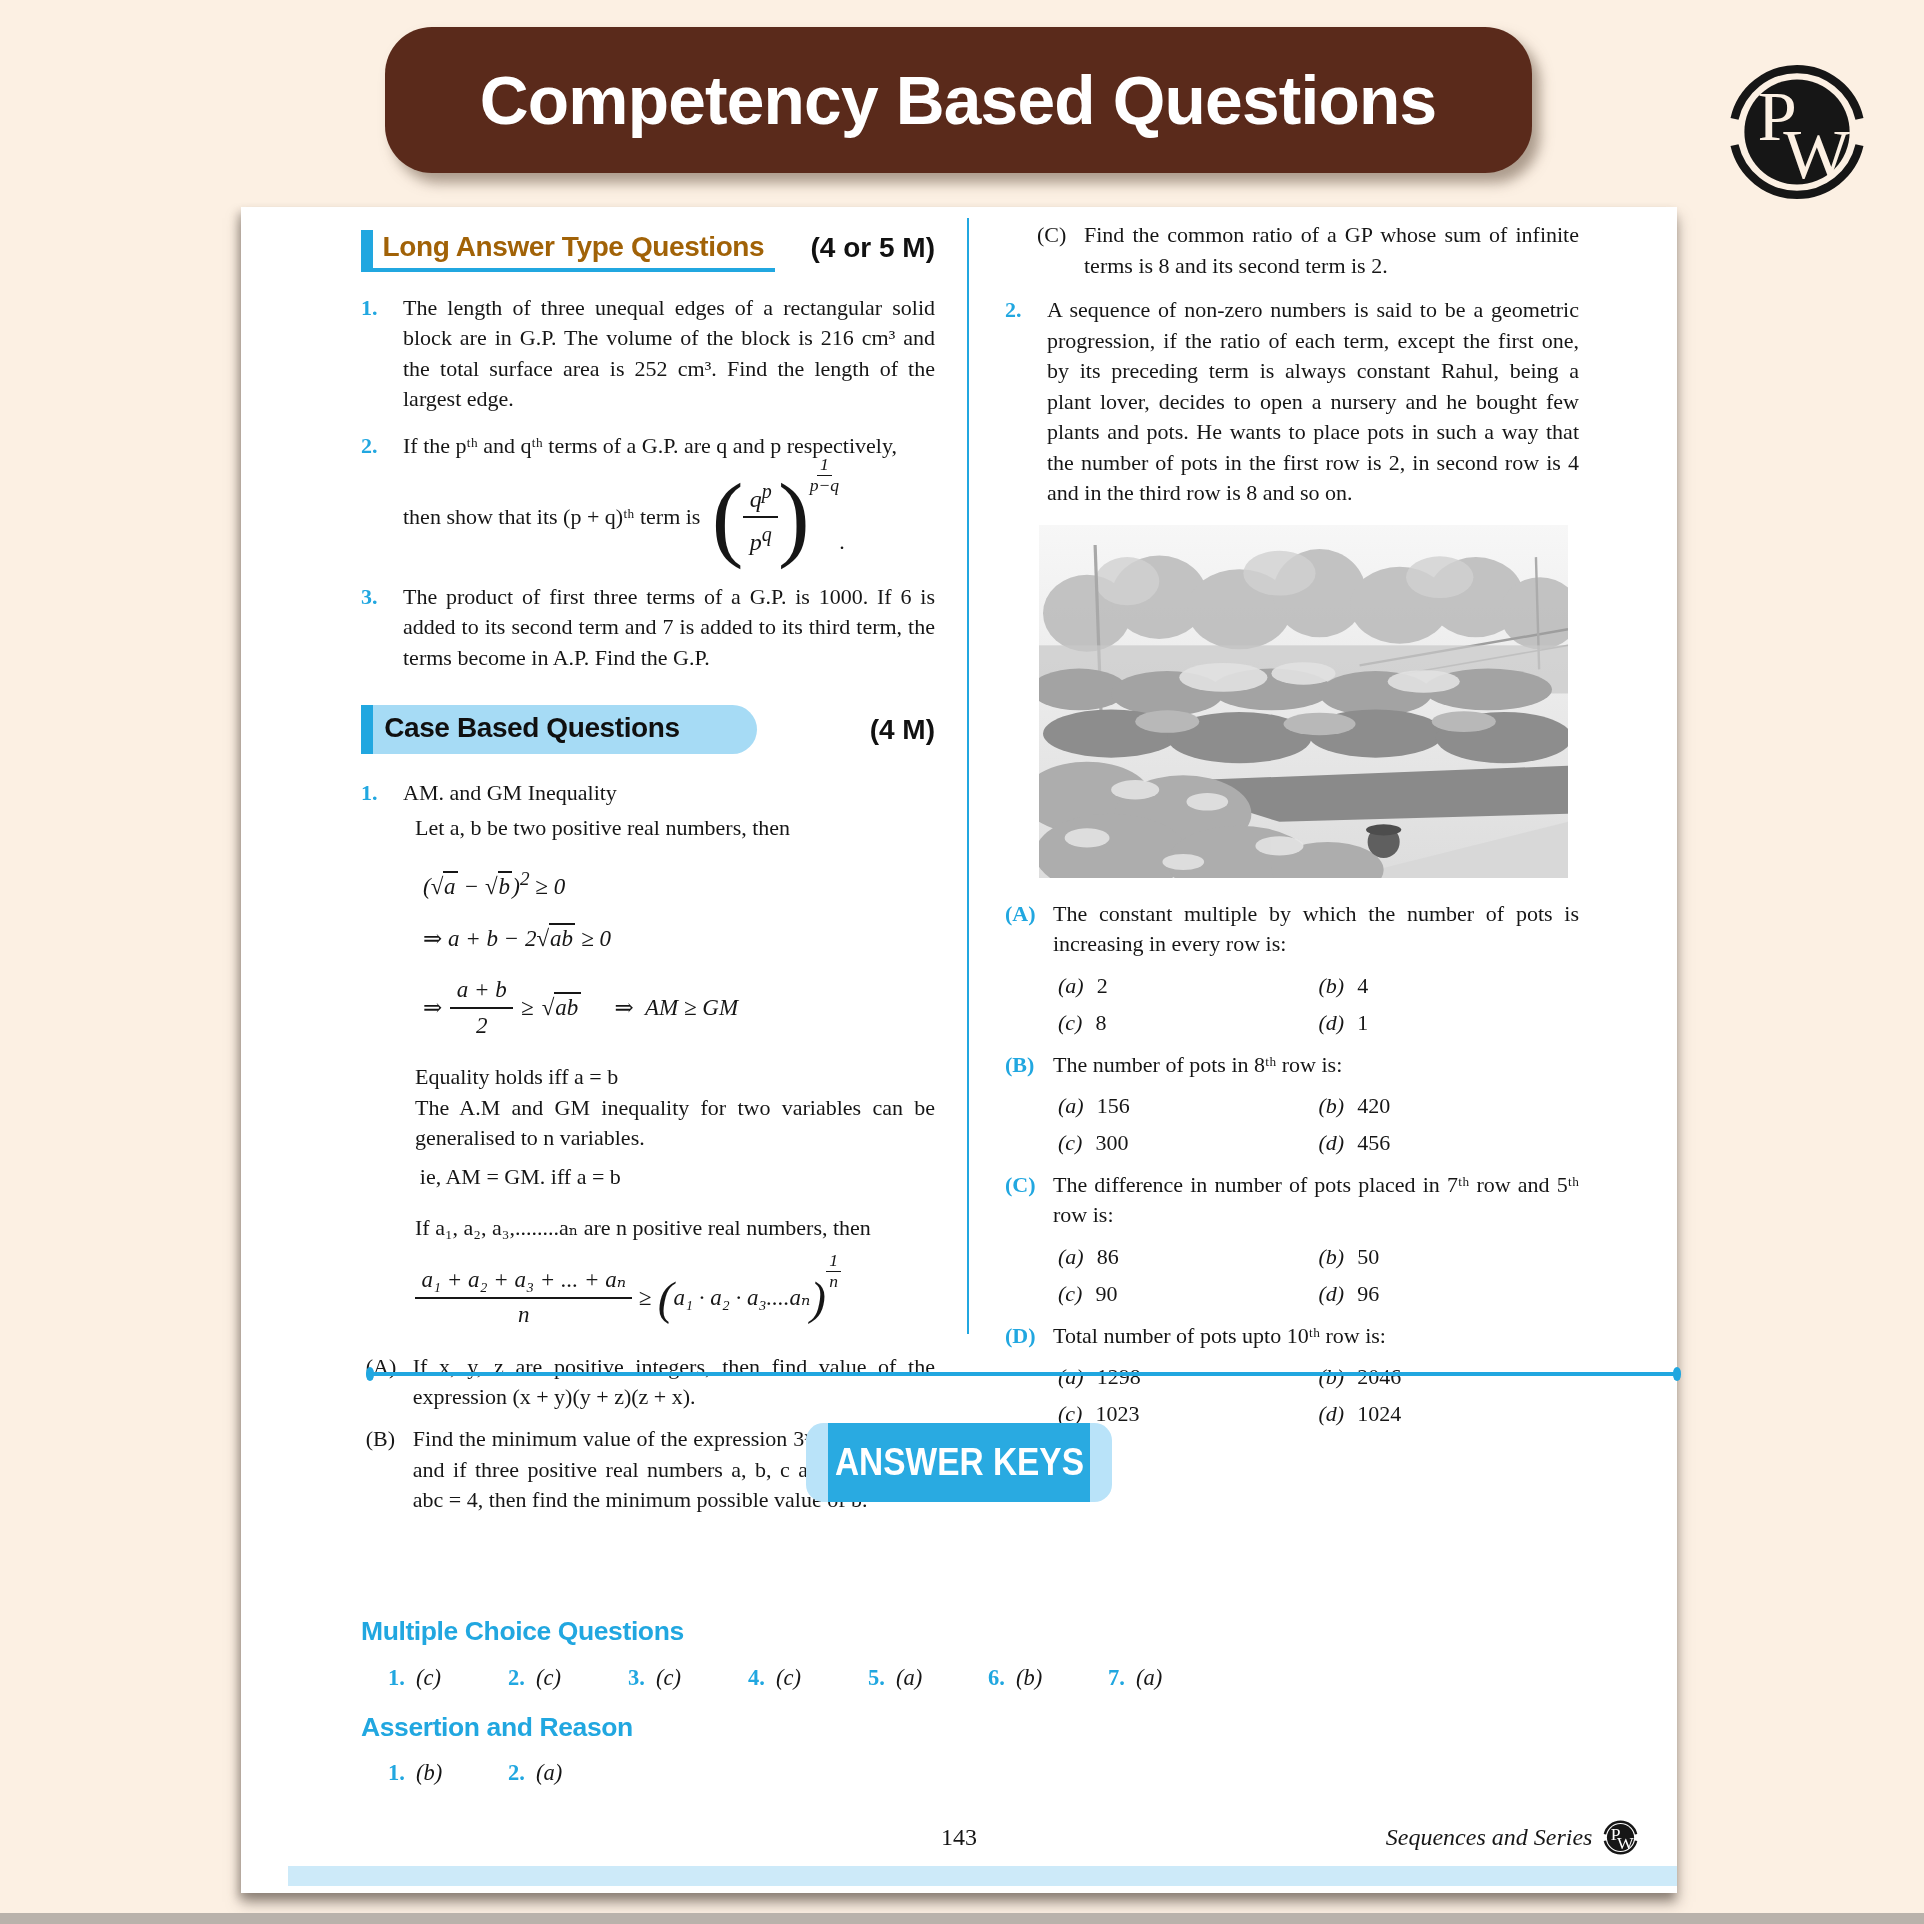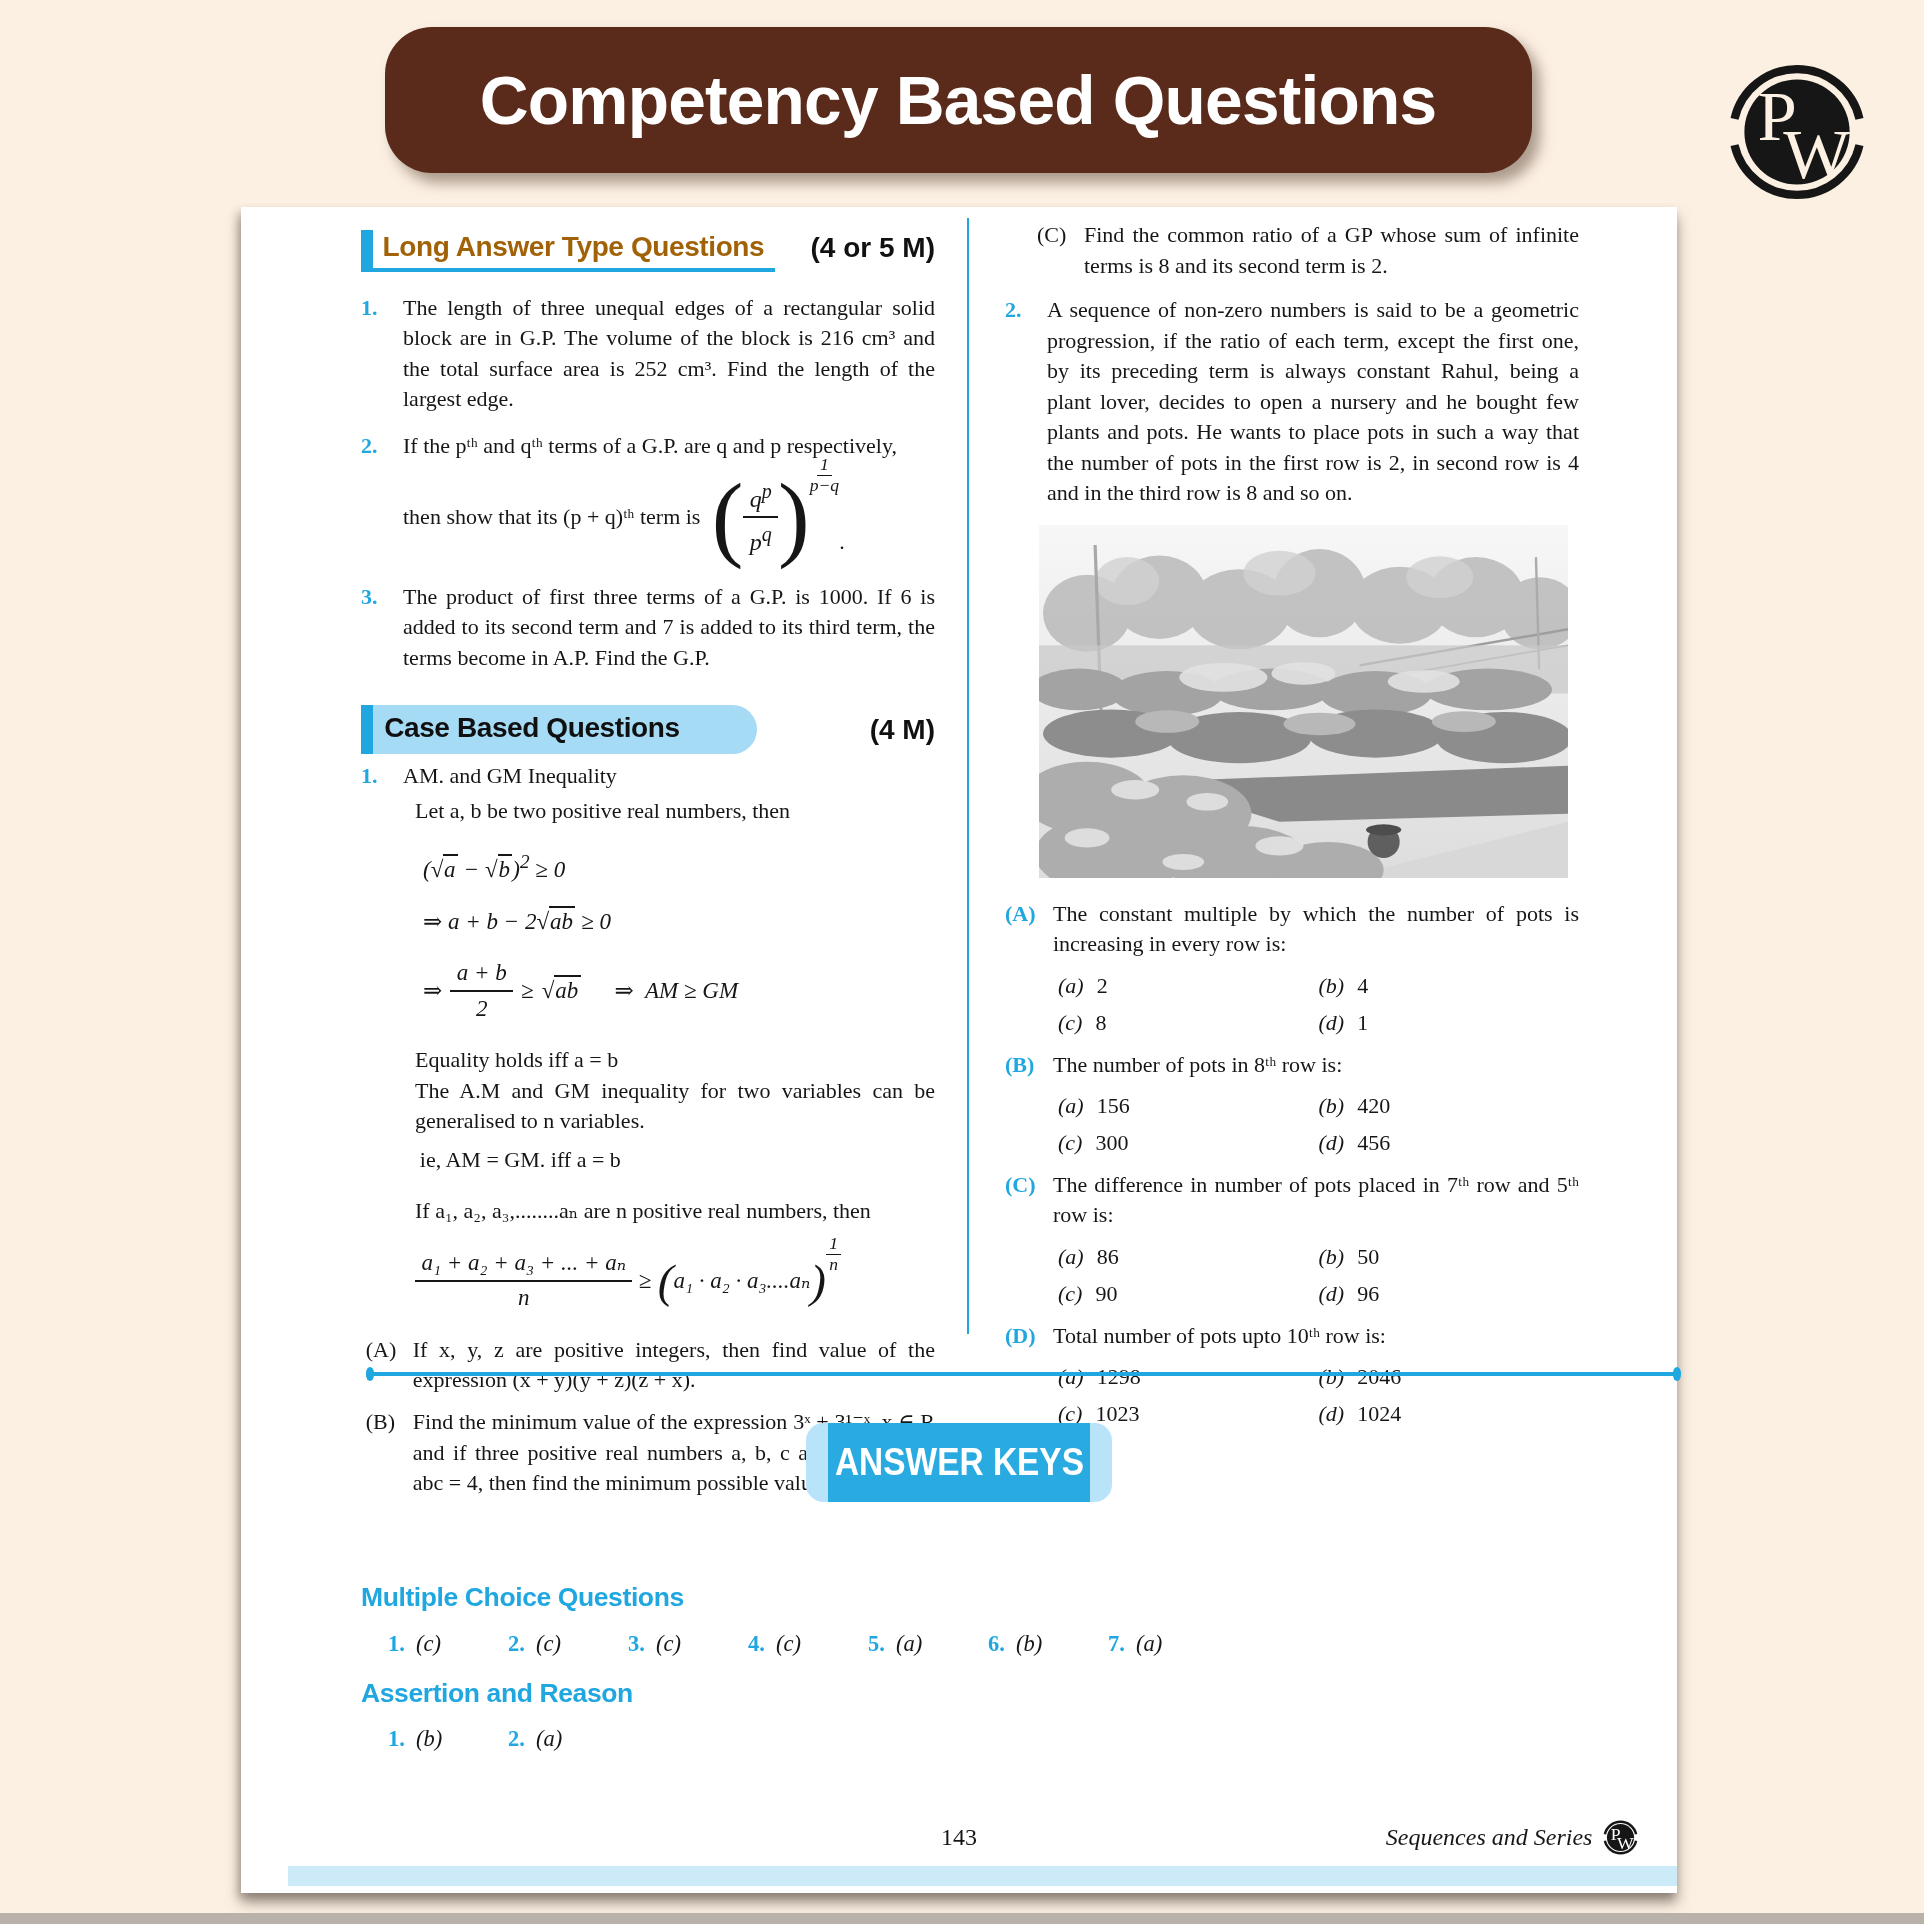--- a/index.html
+++ b/index.html
@@ -22,21 +22,21 @@
   
   .col{position:absolute;font-size:22px;line-height:30.5px;text-align:justify;}
   .col-left{left:120px;top:22.5px;width:574px;}
   .col-right{left:764px;top:13px;width:574px;}
   
   .sec-head{display:flex;justify-content:space-between;align-items:flex-start;margin-bottom:21px;}
   .sec-title{font-family:"Liberation Sans","DejaVu Sans",sans-serif;font-weight:bold;font-size:28px;
              line-height:32px;color:#a16207;border-left:12px solid #21a7e0;border-bottom:4.8px solid #21a7e0;
              padding:1.6px 11.2px 4.8px 9.6px;letter-spacing:-0.4px;}
   .marks{font-family:"Liberation Sans","DejaVu Sans",sans-serif;font-weight:bold;font-size:28px;line-height:35px;color:#111;}
-  .pill-row{display:flex;justify-content:space-between;align-items:center;margin:32px 0 7px 0;}
+  .pill-row{display:flex;justify-content:space-between;align-items:center;margin:32px 0 24px 0;}
   .pill{background:#a6dbf5;border-left:12px solid #21a7e0;border-radius:0 35px 35px 0;
         font-family:"Liberation Sans","DejaVu Sans",sans-serif;font-weight:bold;font-size:28px;color:#101010;
         padding:8px 77px 9.6px 11.2px;letter-spacing:-0.4px;}
   
   .qrow{display:flex;margin-bottom:16px;}
   .qnum{color:#21a7e0;font-weight:bold;min-width:42px;flex:0 0 42px;}
   .qbody{flex:1;}
   .subrow{display:flex;margin:11.2px 0 11.2px 4.8px;}
   .sublab{min-width:47px;flex:0 0 47px;}
   .subbody{flex:1;}
@@ -63,21 +63,21 @@
   .hdivider{position:absolute;left:127px;top:1165px;width:1311px;height:4px;background:#21a7e0;}
   .hdivider::before,.hdivider::after{content:"";position:absolute;top:-4.8px;width:8.8px;height:13.6px;border-radius:50%;background:#21a7e0;}
   .hdivider::before{left:-2.4px;}
   .hdivider::after{right:-2.4px;}
   .ak-banner{position:absolute;left:50%;top:1216px;transform:translateX(-50%);width:306px;height:79px;
              background:#b9e3f9;border-radius:17.6px;}
   .ak-inner{position:absolute;left:21.7px;right:21.7px;top:0;bottom:0;background:#29aae1;
             display:flex;align-items:center;justify-content:center;}
   .ak-text{color:#fff;font-family:"Liberation Sans","DejaVu Sans",sans-serif;font-weight:bold;font-size:38px;
            transform:scaleX(.88);letter-spacing:0px;white-space:nowrap;}
-  .keys{position:absolute;left:120px;top:1354px;width:1251px;font-size:22.5px;}
+  .keys{position:absolute;left:120px;top:1388px;width:1251px;font-size:22.5px;}
   .keys-title{font-family:"Liberation Sans","DejaVu Sans",sans-serif;font-weight:bold;font-size:26.5px;color:#21a7e0;
               letter-spacing:-0.4px;margin:21px 0 17.6px 0;}
   .keys-row{display:flex;margin-left:27px;margin-bottom:8px;}
   .ak-item{display:flex;gap:11.2px;width:120px;}
   .ak-n{color:#21a7e0;font-weight:bold;}
   .ak-a{font-style:italic;}
   
   .footer-page{position:absolute;left:0;width:100%;bottom:42px;text-align:center;font-size:24px;}
   .footer-right{position:absolute;right:38px;bottom:37px;display:flex;align-items:center;gap:9.6px;}
   .footer-chapter{font-style:italic;font-size:24px;}

